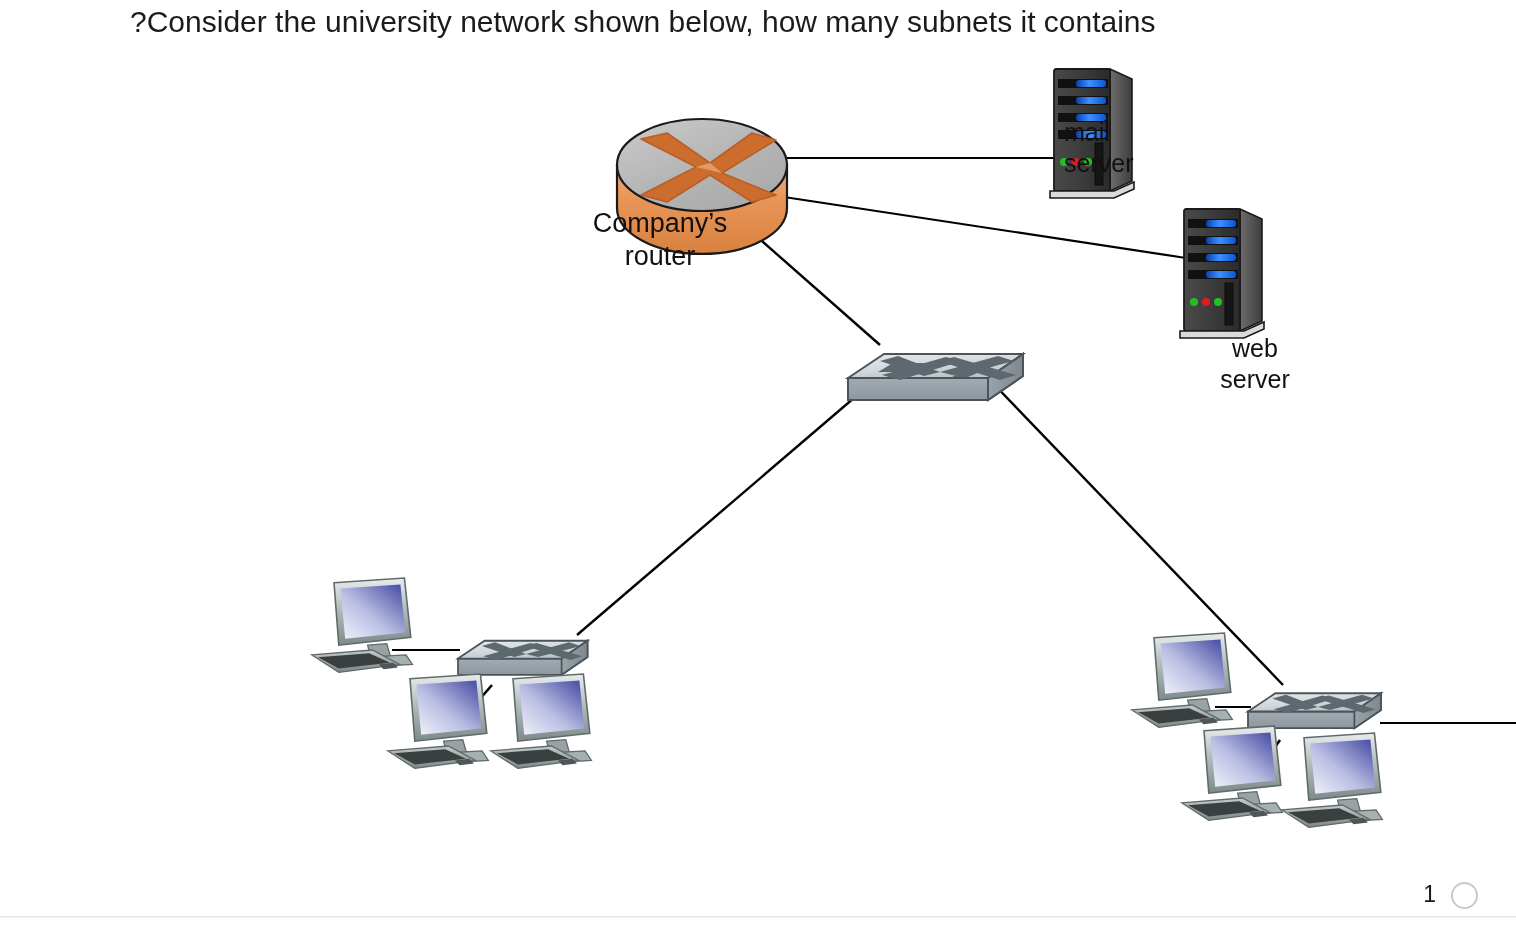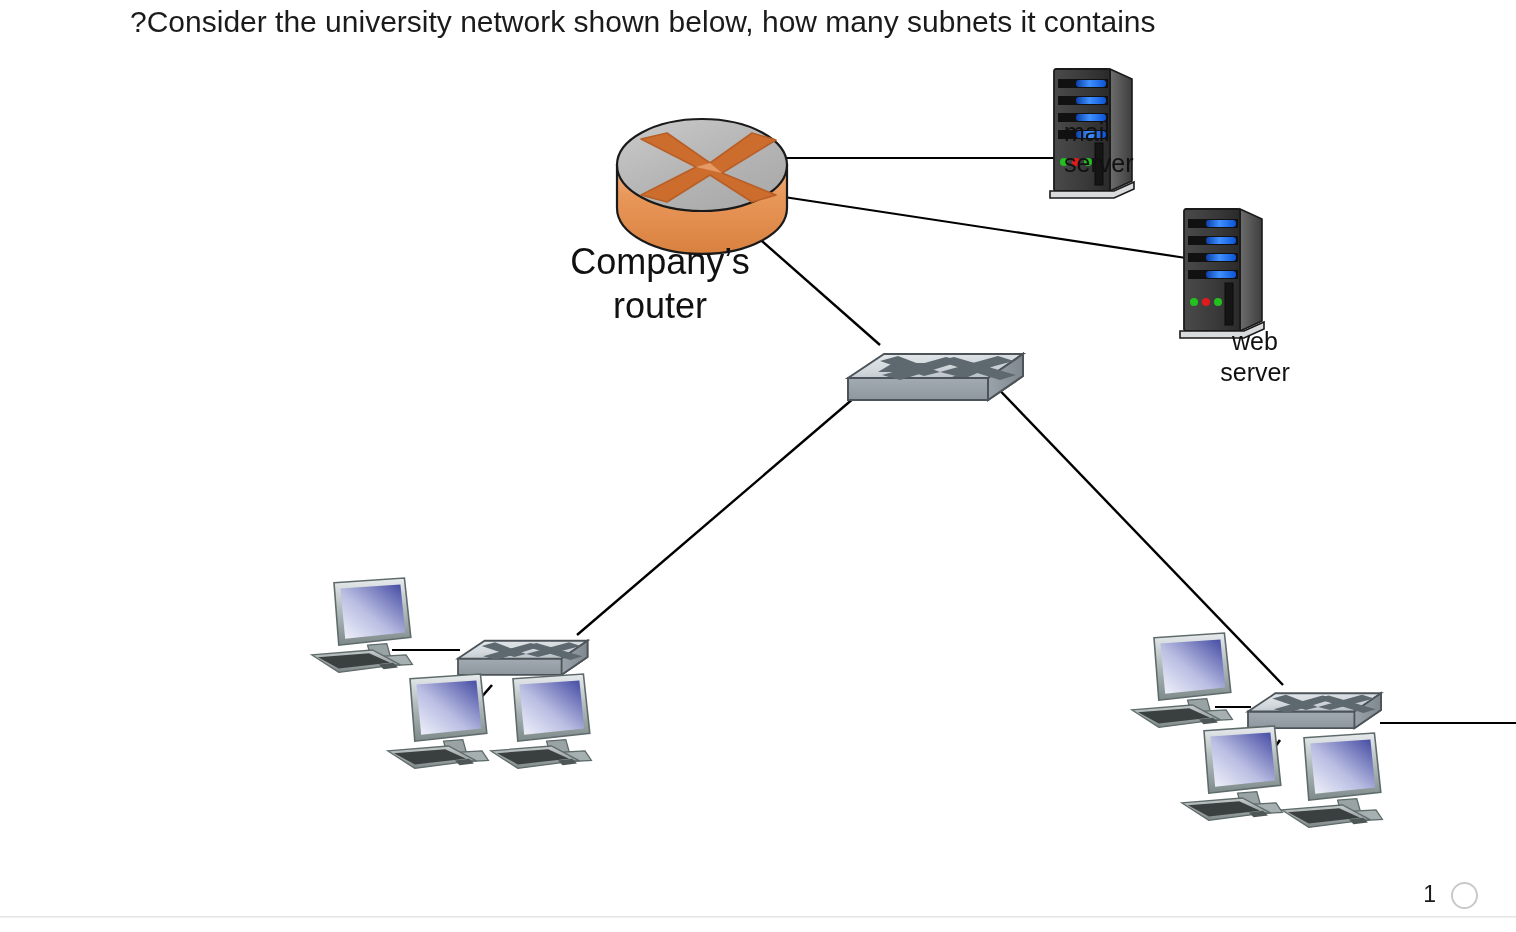--- a/index.html
+++ b/index.html
@@ -43,34 +43,34 @@
   .node-label {
     position: absolute;
     font-family: "Liberation Sans", sans-serif;
     color: #111111;
     text-align: center;
     white-space: pre-line;
     line-height: 1.22;
   }
   #label-router {
     left: 560px;
-    top: 195px;
+    top: 162px;
     width: 200px;
-    font-size: 36px;
+    font-size: 27px;
   }
   #label-mail {
     left: 1064px;
     top: 72px;
     width: 150px;
     font-size: 25px;
     text-align: left;
   }
   #label-web {
     left: 1180px;
-    top: 281px;
+    top: 288px;
     width: 150px;
     font-size: 25px;
   }
   #footer-index {
     position: absolute;
     right: 80px;
     top: 881px;
     font-size: 23px;
     color: #1b1b1b;
     font-family: "Liberation Sans", sans-serif;

